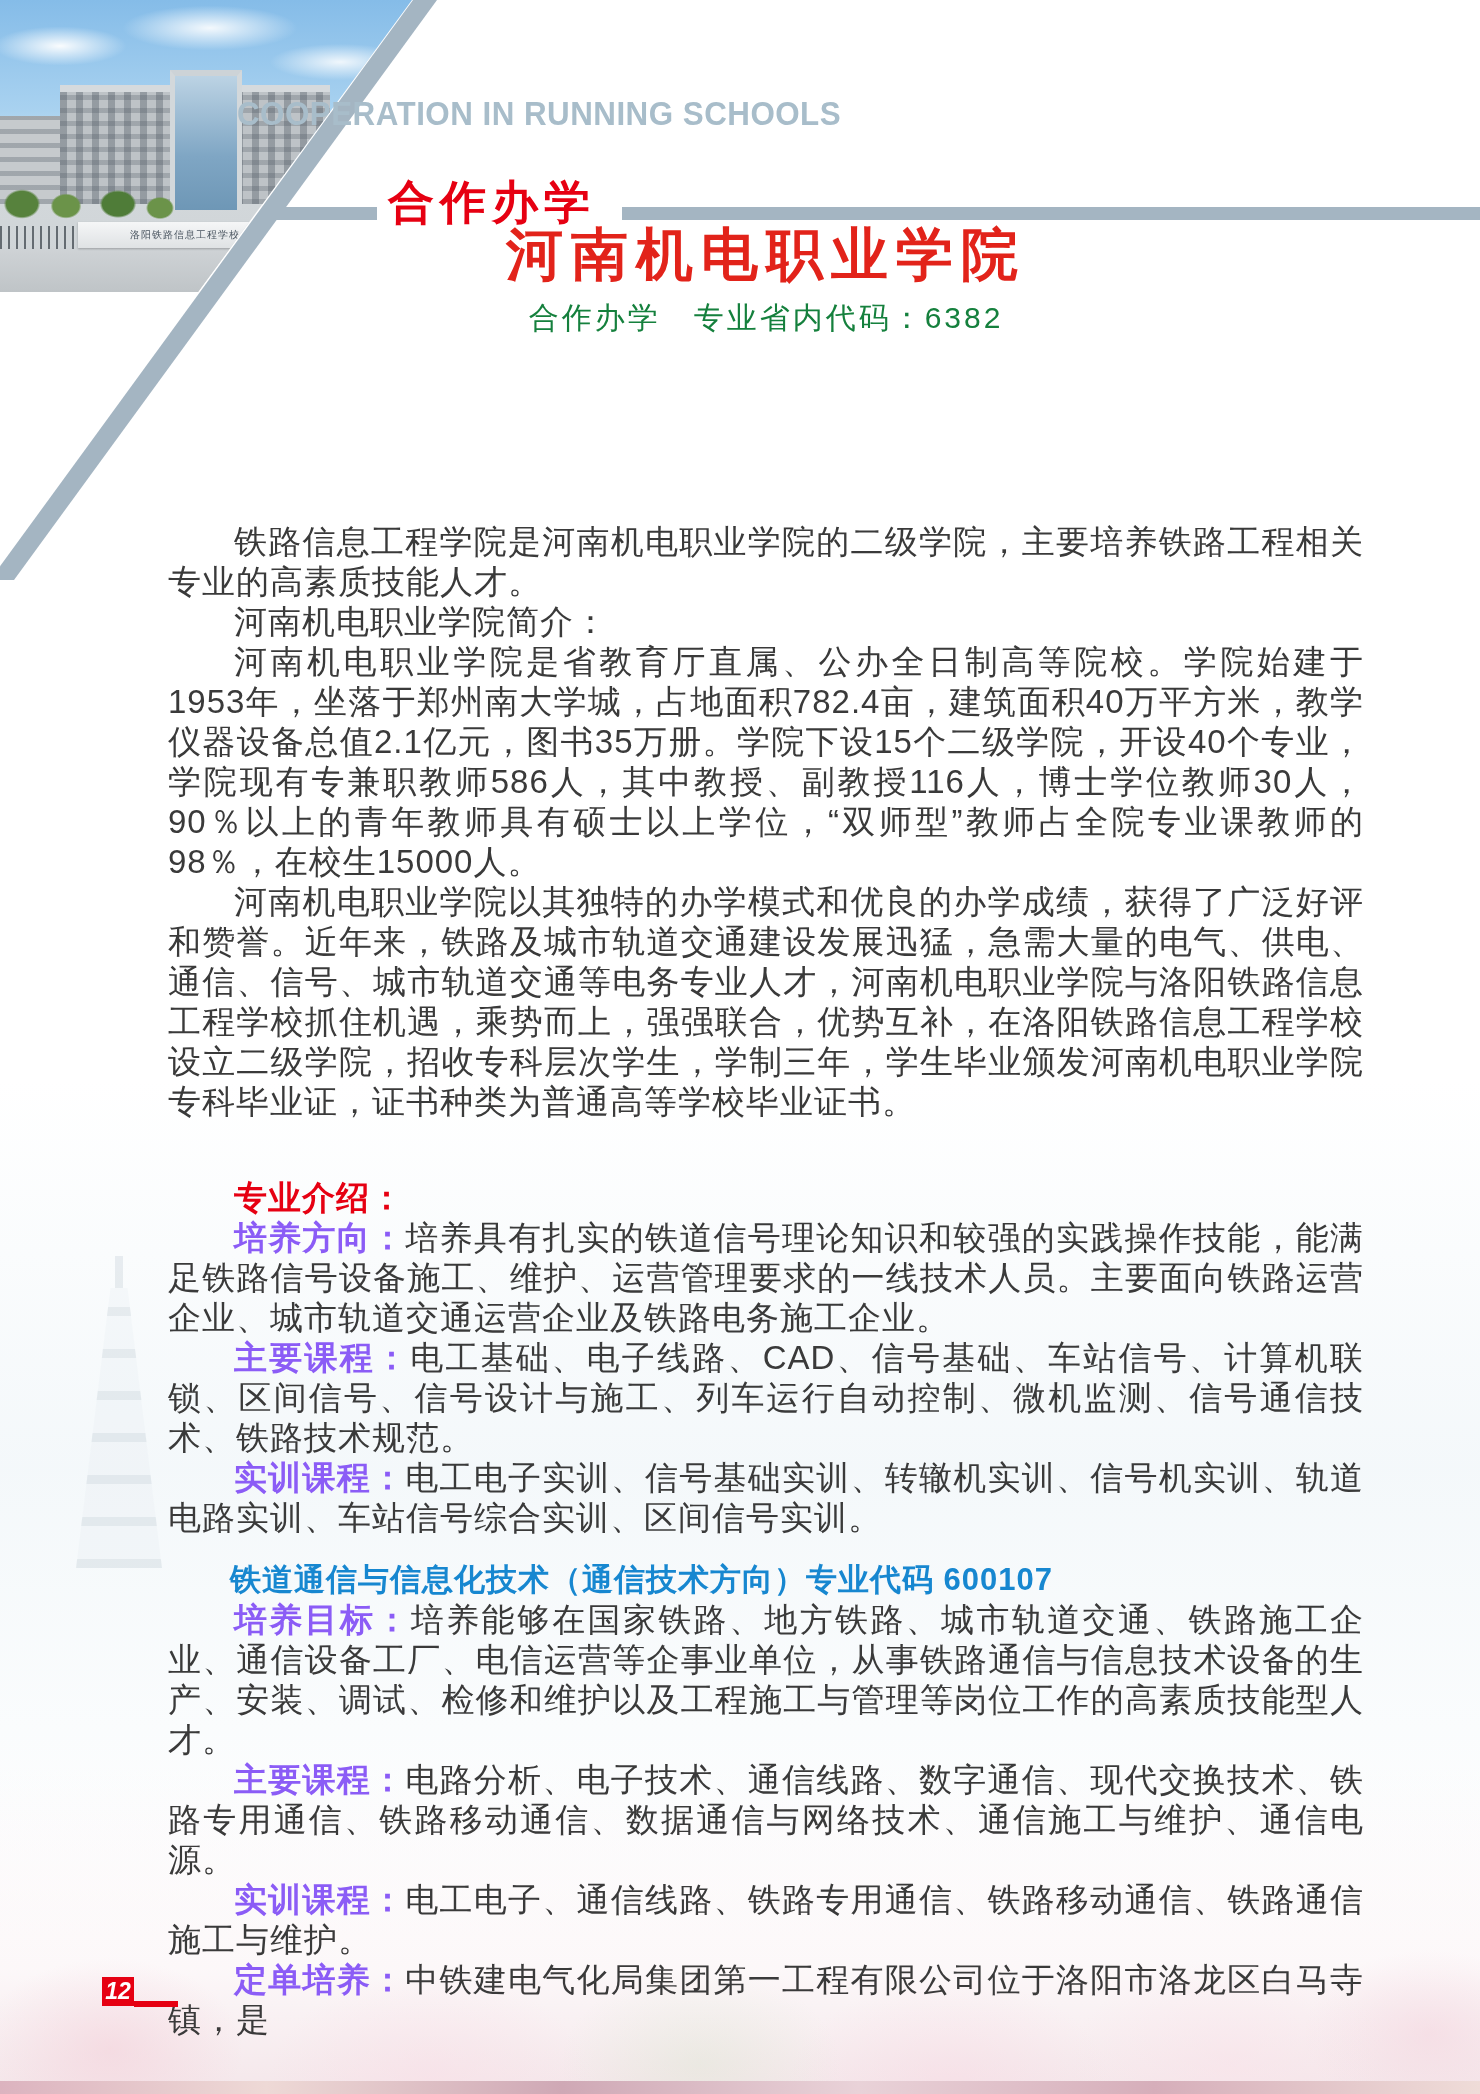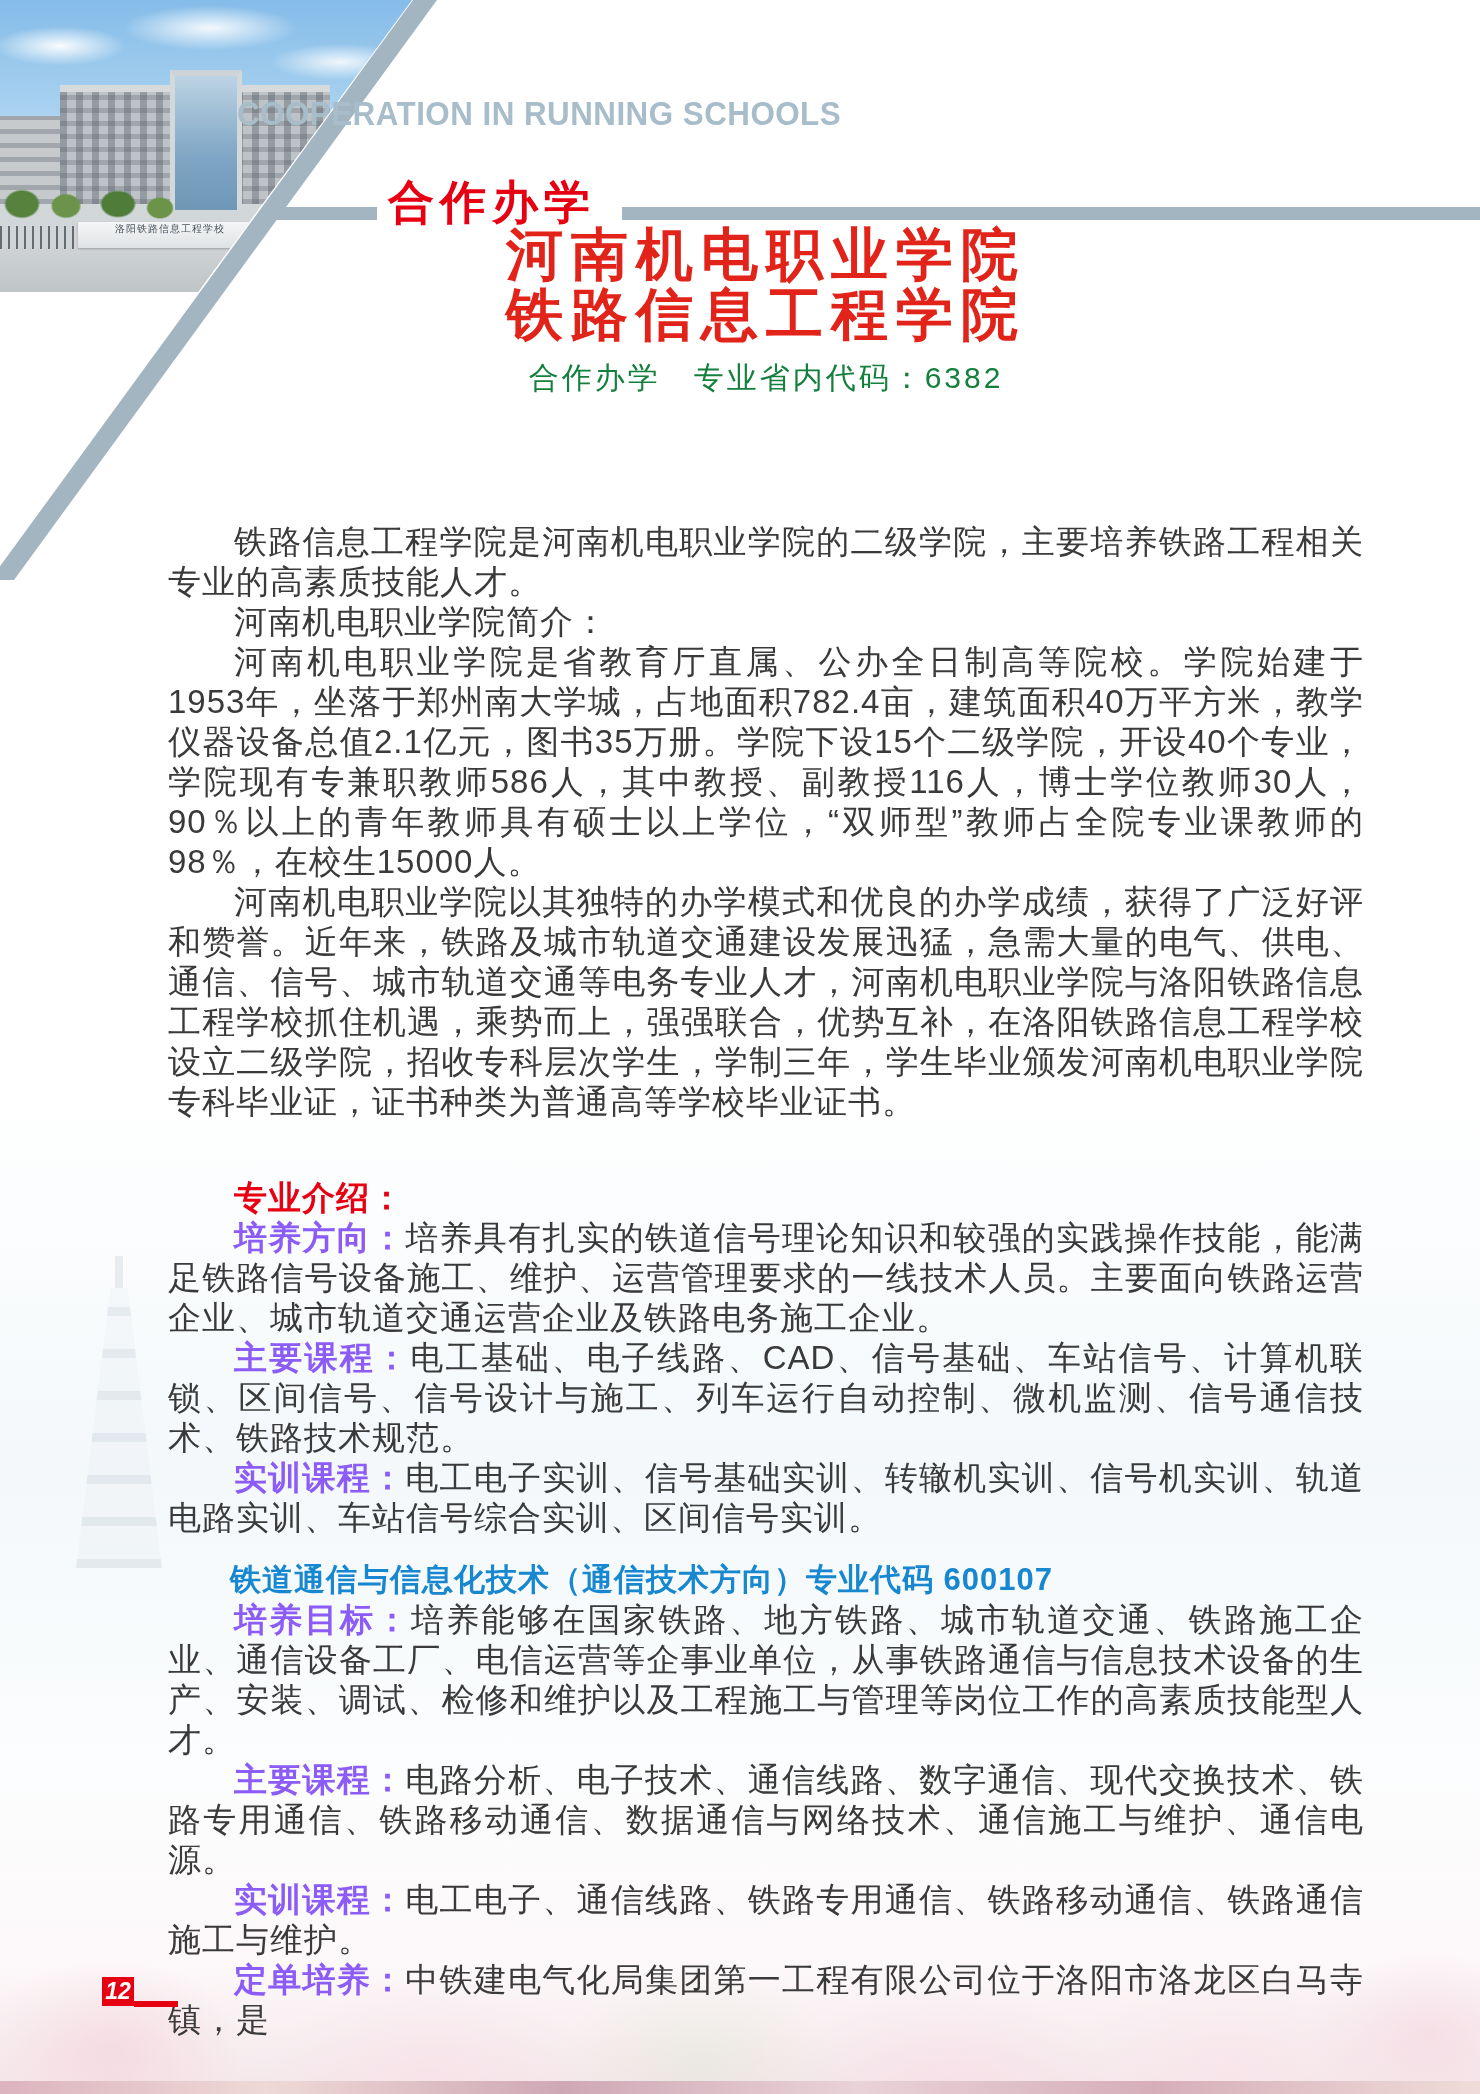--- a/index.html
+++ b/index.html
@@ -48,21 +48,21 @@
     radial-gradient(26px 21px at 22px 30px,#57823d 60%,transparent 70%),
     radial-gradient(22px 18px at 66px 32px,#6b9349 60%,transparent 70%),
     radial-gradient(26px 20px at 118px 30px,#4f7c38 60%,transparent 70%),
     radial-gradient(20px 16px at 160px 34px,#6b9349 60%,transparent 70%),
     radial-gradient(24px 19px at 336px 30px,#5d8a41 60%,transparent 70%),
     radial-gradient(26px 20px at 386px 26px,#4f7c38 60%,transparent 70%);}
   .road{position:absolute;left:0;top:248px;width:424px;height:44px;
     background:linear-gradient(180deg,#cfd3d6,#bfc4c7);}
   .gate-wall{position:absolute;left:78px;top:222px;width:184px;height:26px;
     background:linear-gradient(180deg,#f5f6f7,#dfe2e4);box-shadow:0 1px 2px rgba(0,0,0,.25);
-    display:flex;align-items:flex-start;justify-content:center;}
+    display:flex;align-items:center;justify-content:center;padding-left:15px;}
   .gate-sign{font-size:10px;color:#4a5560;letter-spacing:1px;white-space:nowrap;}
   .fence{position:absolute;top:226px;height:23px;
     background:repeating-linear-gradient(90deg,#646b71 0 2px,transparent 2px 8px);}
   .f-left{left:0;width:76px;}
   .f-right{left:262px;width:162px;}
 
   
   .diag{position:absolute;left:0;top:0;pointer-events:none;}
   .coop-en{position:absolute;left:237px;top:95px;font-size:33px;font-weight:bold;
     color:#a8bdca;letter-spacing:.5px;transform:scaleX(.95);transform-origin:left top;white-space:nowrap;}
@@ -126,21 +126,20 @@
     <polygon points="413,0 437,0 14,580 -10,580" fill="#a4b5c2"></polygon>
   </svg>
 
   <div class="coop-en">COOPERATION IN RUNNING SCHOOLS</div>
   <div class="coop-cn">合作办学</div>
   <div class="bar bar-left"></div>
   <div class="bar bar-right"></div>
 
   <div class="title-block">
     <div class="main-title">河南机电职业学院</div>
-    <div class="main-title">铁路信息工程学院</div>
     <div class="subtitle">合作办学　专业省内代码：6382</div>
   </div>
 
   <div class="body">
     <p>铁路信息工程学院是河南机电职业学院的二级学院，主要培养铁路工程相关专业的高素质技能人才。</p>
     <p>河南机电职业学院简介：</p>
     <p>河南机电职业学院是省教育厅直属、公办全日制高等院校。学院始建于1953年，坐落于郑州南大学城，占地面积782.4亩，建筑面积40万平方米，教学仪器设备总值2.1亿元，图书35万册。学院下设15个二级学院，开设40个专业，学院现有专兼职教师586人，其中教授、副教授116人，博士学位教师30人，90％以上的青年教师具有硕士以上学位，“双师型”教师占全院专业课教师的98％，在校生15000人。</p>
     <p>河南机电职业学院以其独特的办学模式和优良的办学成绩，获得了广泛好评和赞誉。近年来，铁路及城市轨道交通建设发展迅猛，急需大量的电气、供电、通信、信号、城市轨道交通等电务专业人才，河南机电职业学院与洛阳铁路信息工程学校抓住机遇，乘势而上，强强联合，优势互补，在洛阳铁路信息工程学校设立二级学院，招收专科层次学生，学制三年，学生毕业颁发河南机电职业学院专科毕业证，证书种类为普通高等学校毕业证书。</p>
 
     <p class="sec-heading">专业介绍：</p>

